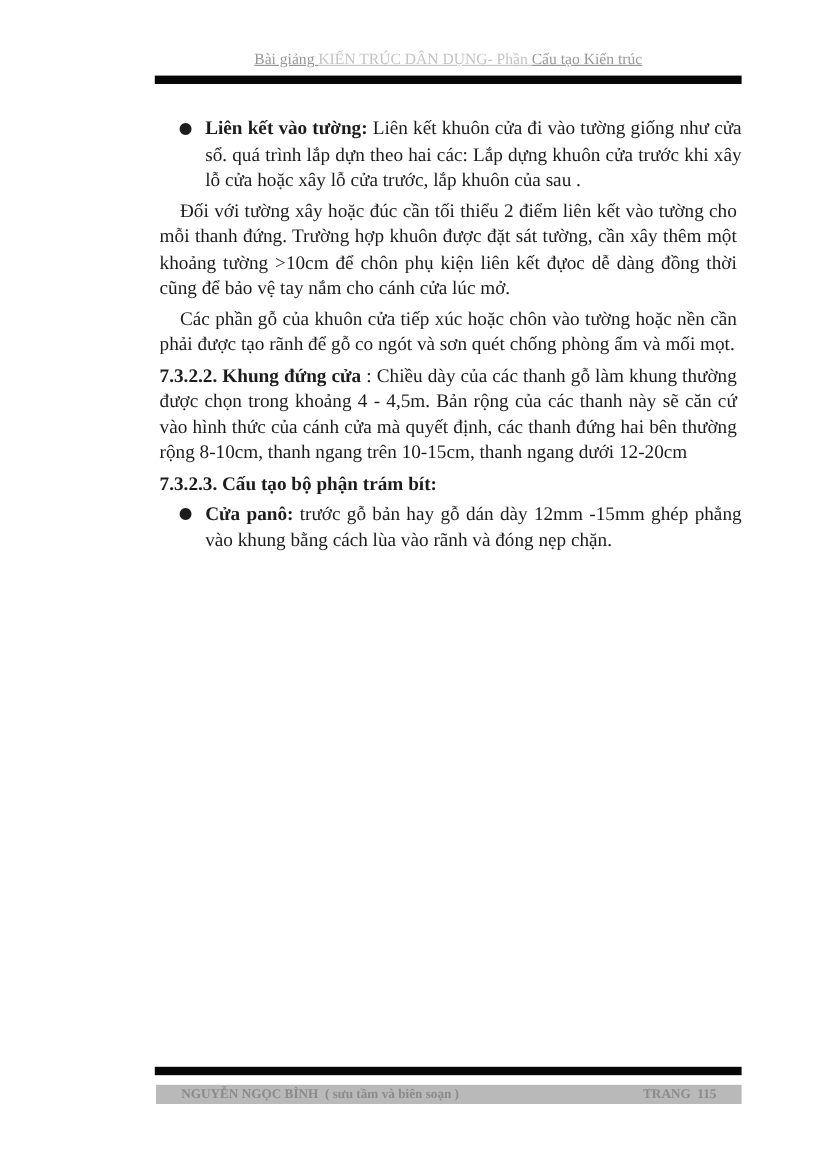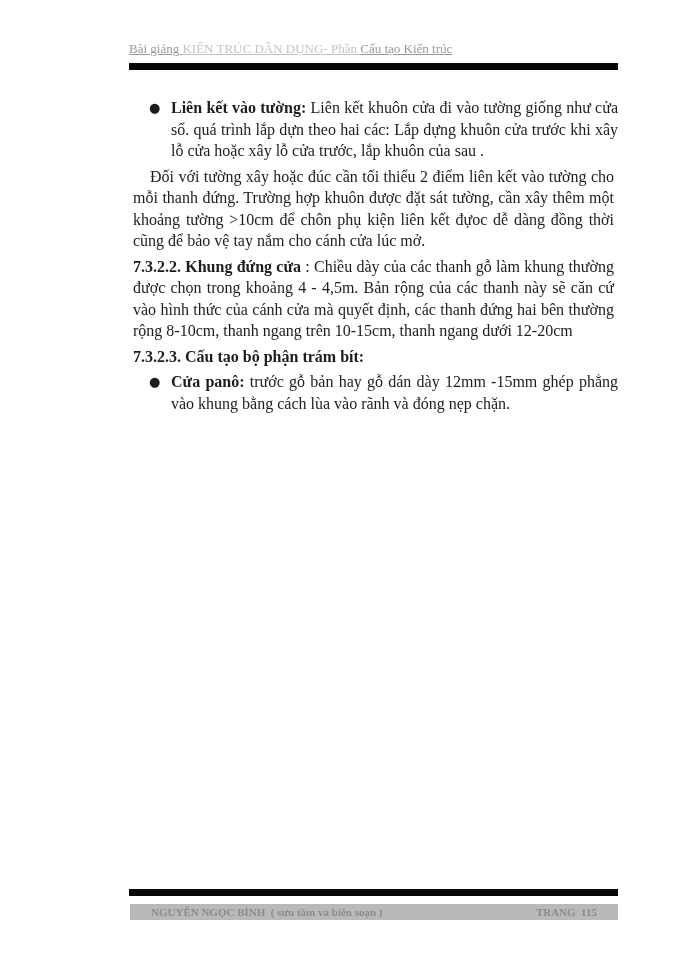--- a/index.html
+++ b/index.html
@@ -14,20 +14,21 @@
     position:absolute;
     left:129px; top:0;
     width:489px;
   }
   
   .page-header{
     margin-top:41px;
     font-size:13px;
     line-height:15px;
     white-space:nowrap;
+    text-align:center;
   }
   .page-header .seg{ text-decoration:underline; }
   .page-header .seg-dark{ color:#989898; }
   .page-header .seg-light{ color:#c4c4c4; }
   .rule-top{
     margin-top:7px;
     height:7px;
     background:#060606;
   }
   
@@ -86,20 +87,21 @@
   <div class="rule-top"></div>
 
   <div class="content">
 
     <div class="bullet">
       <span class="dot">●</span><span class="b">Liên kết vào tường:</span><span> Liên kết khuôn cửa đi vào tường giống như cửa sổ. quá trình lắp dựn theo hai các: Lắp dựng khuôn cửa trước khi xây lỗ cửa hoặc xây lỗ cửa trước, lắp khuôn của sau .</span>
     </div>
 
     <p class="para-indent"><span>Đối với tường xây hoặc đúc cần tối thiểu 2 điểm liên kết vào tường cho mỗi thanh đứng. Trường hợp khuôn được đặt sát tường, cần xây thêm một khoảng tường &gt;10cm để chôn phụ kiện liên kết đựoc dễ dàng đồng thời cũng để bảo vệ tay nắm cho cánh cửa lúc mở.</span></p>
 
+    <p class="para-indent"><span>Các phần gỗ của khuôn cửa tiếp xúc hoặc chôn vào tường hoặc nền cần phải được tạo rãnh để gỗ co ngót và sơn quét chống phòng ẩm và mối mọt.</span></p>
 
     <p><span class="b">7.3.2.2. Khung đứng cửa</span><span> : Chiều dày của các thanh gỗ làm khung thường được chọn trong khoảng 4 - 4,5m. Bản rộng của các thanh này sẽ căn cứ vào hình thức của cánh cửa mà quyết định, các thanh đứng hai bên thường rộng 8-10cm, thanh ngang trên 10-15cm, thanh ngang dưới 12-20cm</span></p>
 
     <p class="b">7.3.2.3. Cấu tạo bộ phận trám bít:</p>
 
     <div class="bullet">
       <span class="dot">●</span><span class="b">Cửa panô:</span><span> trước gỗ bản hay gỗ dán dày 12mm -15mm ghép phẳng vào khung bằng cách lùa vào rãnh và đóng nẹp chặn.</span>
     </div>
 
   </div>

